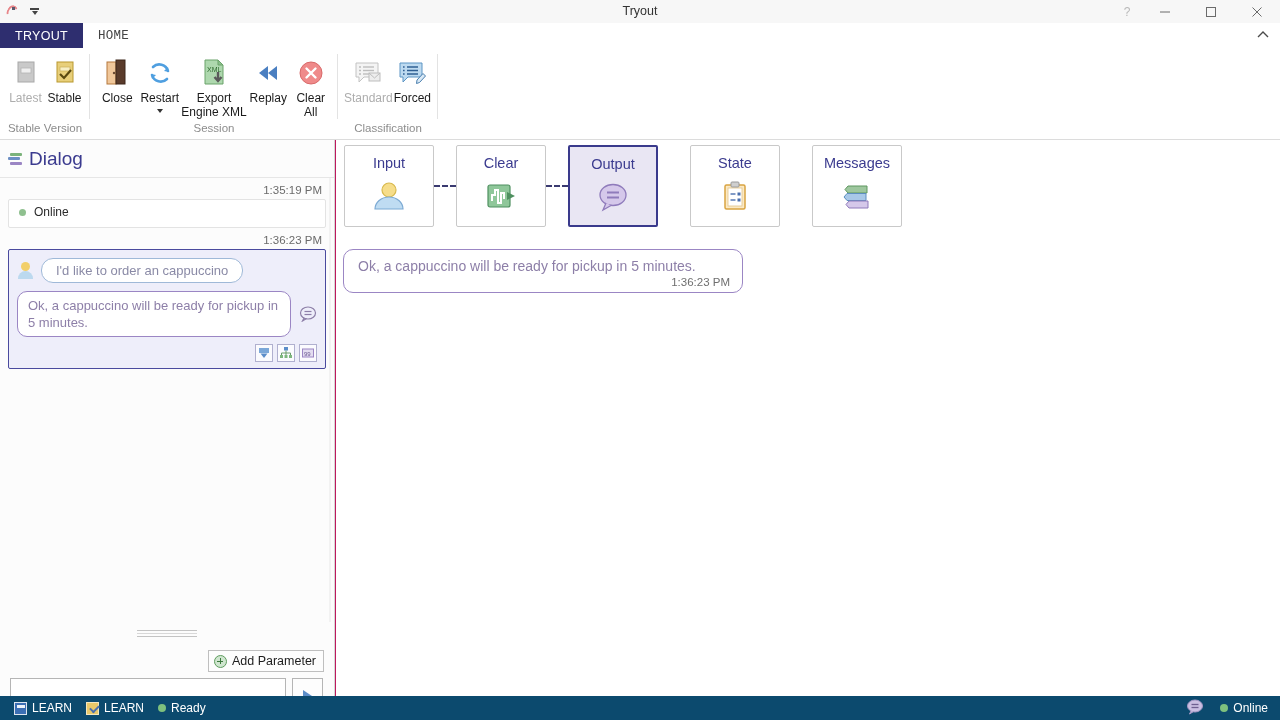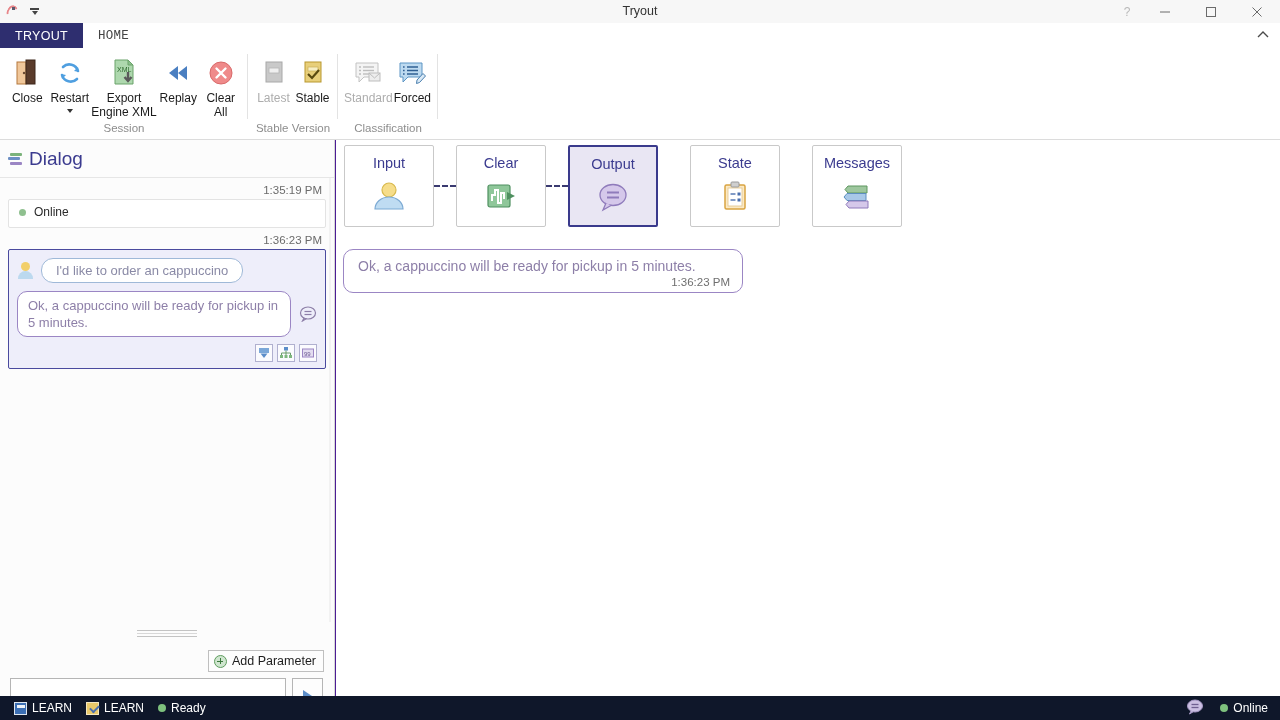--- a/index.html
+++ b/index.html
@@ -88,21 +88,21 @@
     margin-top: 2px; white-space: pre-line;
   }
   .rbtn.wide { width: 70px; }
   .rbtn.disabled .lbl { color: #adadad; }
   .rbtn .dropcaret {
     border-left: 3.5px solid transparent; border-right: 3.5px solid transparent;
     border-top: 4px solid #333; margin-top: 3px;
   }
 
   
-  .main { position: absolute; left: 0; top: 140px; width: 1280px; height: 556px; background: #4c1d95; padding-left: 8px; }
+  .main { position: absolute; left: 0; top: 140px; width: 1280px; height: 556px; background: #be185d; padding-left: 8px; }
 
   
   .dialog-panel {
     position: absolute; left: 0; top: 0; width: 335px; height: 556px;
     background: #fcfcfc; border-right: 1px solid #d6d6d6;
   }
   .dialog-header {
     height: 38px; display: flex; align-items: center; gap: 6px;
     padding-left: 8px; border-bottom: 1px solid #e6e6e6; background: #fcfcfc;
   }
@@ -235,21 +235,21 @@
   .out-bubble {
     margin: 22px 0 0 7px; width: 400px; border: 1px solid #9b86c4;
     border-radius: 10px; background: #fff; padding: 8px 12px 4px 14px;
   }
   .out-bubble .txt { font-size: 14px; color: #8d7fa8; }
   .out-bubble .ts { text-align: right; font-size: 11.5px; color: #6f6f6f; margin-top: 2px; }
 
   
   .statusbar {
     position: absolute; left: 0; bottom: 0; width: 1280px; height: 24px;
-    background: #0f172a; display: flex; align-items: center; color: #fff; font-size: 12px;
+    background: #0c4a6e; display: flex; align-items: center; color: #fff; font-size: 12px;
   }
   .sb-item { display: flex; align-items: center; gap: 5px; margin-left: 14px; }
   .sb-right { position: absolute; right: 12px; display: flex; align-items: center; gap: 16px; }
   .sb-dot { width: 8px; height: 8px; border-radius: 50%; background: #7ec17e; }
   .sb-icon1 { width: 13px; height: 13px; background: #3c6fb4; border: 1px solid #dfe6ef; position: relative; }
   .sb-icon1::after { content:""; position:absolute; left:2px; top:2px; width:8px; height:3px; background:#eef3f9; }
   .sb-icon2 { width: 13px; height: 13px; background: #e8c86a; border: 1px solid #f3e6c0; position: relative; }
   .sb-icon2::after {
     content:""; position:absolute; left:2.5px; top:2px; width:7px; height:4px;
     border-left: 2px solid #4a6fae; border-bottom: 2px solid #4a6fae; transform: rotate(-45deg);
@@ -298,20 +298,46 @@
     <div class="tab active">HOME</div>
     <div class="ribbon-minimize">
       <svg width="14" height="14" viewBox="0 0 14 14">
           <path d="M2 9 L7 4 L12 9" fill="none" stroke="#4b4b4b" stroke-width="1.4"></path>
         </svg>
     </div>
   </div>
 
   <div class="ribbon">
 
+    <div class="rgroup" style="width:90px">
+      <div class="items">
+        <div class="rbtn disabled">
+          <div class="ico">
+            <svg width="26" height="30" viewBox="0 0 26 30">
+              <rect x="5" y="4" width="16" height="20" fill="#c9c9c9" stroke="#a8a8a8" stroke-width="1"></rect>
+              <rect x="8" y="10" width="10" height="5" fill="#efefef" stroke="#b5b5b5" stroke-width="0.8"></rect>
+            </svg>
+          </div>
+          <div class="lbl">Latest</div>
+        </div>
+        <div class="rbtn">
+          <div class="ico">
+            <svg width="26" height="30" viewBox="0 0 26 30">
+              <rect x="5" y="4" width="16" height="20" fill="#e8cf7a" stroke="#b9982f" stroke-width="1"></rect>
+              <rect x="8" y="9" width="10" height="4" fill="#f7eec4" stroke="#c9ae58" stroke-width="0.7"></rect>
+              <path d="M8 16 L12 20 L19 12" fill="none" stroke="#5a4a10" stroke-width="2.2"></path>
+            </svg>
+          </div>
+          <div class="lbl">Stable</div>
+        </div>
+      </div>
+      <div class="gtitle">Stable Version</div>
+      <div class="sep"></div>
+    </div>
+
     <div class="rgroup" style="width:248px">
       <div class="items">
         <div class="rbtn">
           <div class="ico">
             <svg width="30" height="30" viewBox="0 0 30 30">
               <rect x="5" y="4" width="9" height="22" fill="#f0c79a" stroke="#b5793c" stroke-width="1"></rect>
               <rect x="14" y="2" width="9" height="24" fill="#5a3b2b" stroke="#3d261a" stroke-width="1"></rect>
               <circle cx="12" cy="15" r="1.2" fill="#6b4a33"></circle>
             </svg>
           </div>
@@ -355,46 +381,20 @@
             <svg width="30" height="30" viewBox="0 0 30 30">
               <circle cx="15" cy="15" r="11" fill="#ef8a8a" stroke="#d96a6a" stroke-width="1"></circle>
               <path d="M10.5 10.5 L19.5 19.5 M19.5 10.5 L10.5 19.5" stroke="#fff" stroke-width="2.4" stroke-linecap="round"></path>
             </svg>
           </div>
           <div class="lbl">Clear
 All</div>
         </div>
       </div>
       <div class="gtitle">Session</div>
-      <div class="sep"></div>
-    </div>
-
-    <div class="rgroup" style="width:90px">
-      <div class="items">
-        <div class="rbtn disabled">
-          <div class="ico">
-            <svg width="26" height="30" viewBox="0 0 26 30">
-              <rect x="5" y="4" width="16" height="20" fill="#c9c9c9" stroke="#a8a8a8" stroke-width="1"></rect>
-              <rect x="8" y="10" width="10" height="5" fill="#efefef" stroke="#b5b5b5" stroke-width="0.8"></rect>
-            </svg>
-          </div>
-          <div class="lbl">Latest</div>
-        </div>
-        <div class="rbtn">
-          <div class="ico">
-            <svg width="26" height="30" viewBox="0 0 26 30">
-              <rect x="5" y="4" width="16" height="20" fill="#e8cf7a" stroke="#b9982f" stroke-width="1"></rect>
-              <rect x="8" y="9" width="10" height="4" fill="#f7eec4" stroke="#c9ae58" stroke-width="0.7"></rect>
-              <path d="M8 16 L12 20 L19 12" fill="none" stroke="#5a4a10" stroke-width="2.2"></path>
-            </svg>
-          </div>
-          <div class="lbl">Stable</div>
-        </div>
-      </div>
-      <div class="gtitle">Stable Version</div>
       <div class="sep"></div>
     </div>
 
     <div class="rgroup" style="width:100px">
       <div class="items">
         <div class="rbtn wide disabled">
           <div class="ico">
             <svg width="32" height="30" viewBox="0 0 32 30">
               <path d="M4 5 H26 V19 H12 L7 24 V19 H4 Z" fill="#f4f4f4" stroke="#c2c2c2" stroke-width="1"></path>
               <g stroke="#bdbdbd" stroke-width="1.4">

